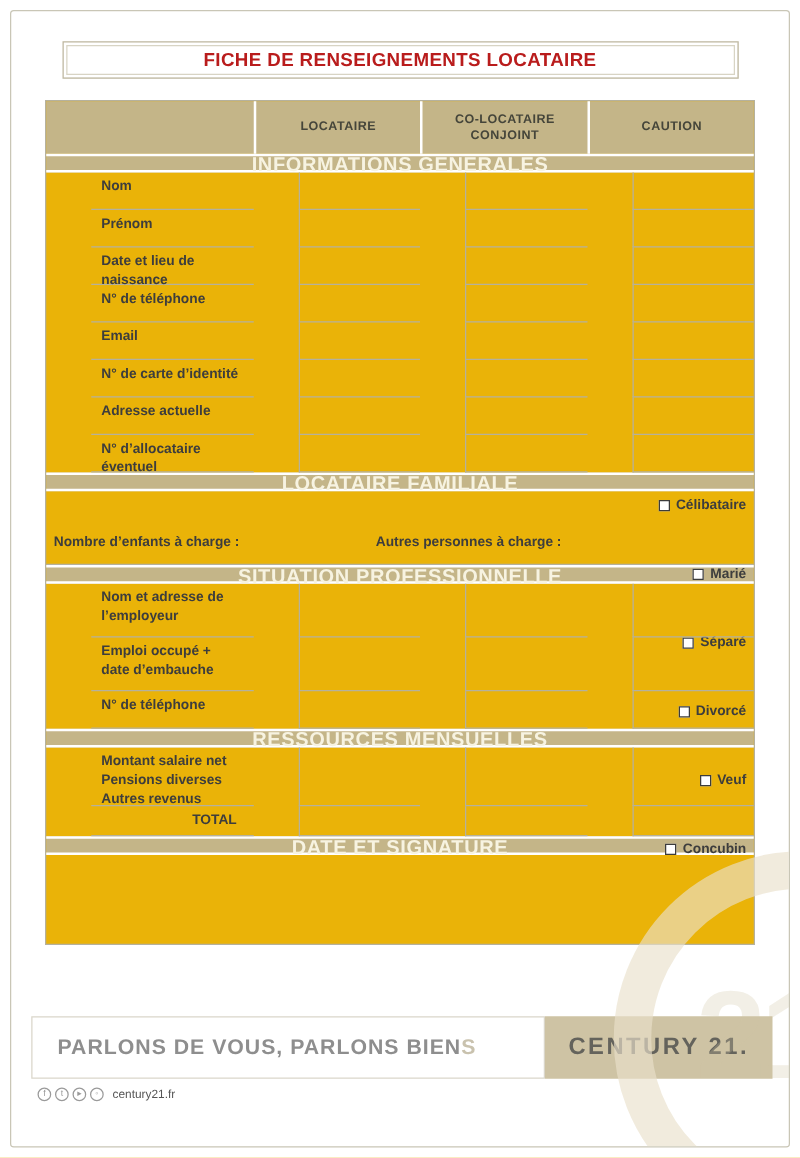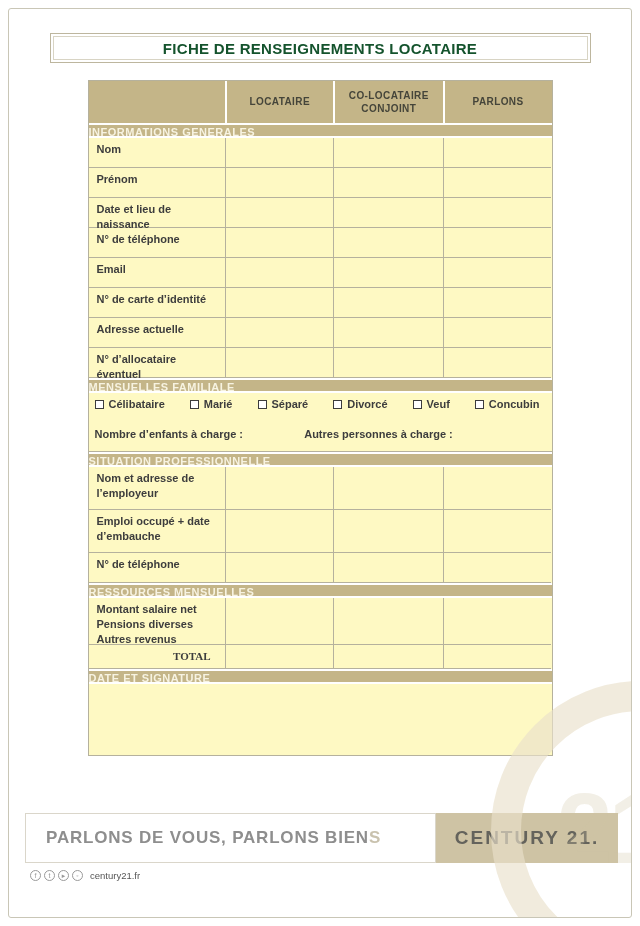--- a/index.html
+++ b/index.html
@@ -15,58 +15,58 @@
     background:#ffffff; overflow:hidden;
   }
   
   .title-box {
     margin:24px auto 0; width:541px; height:30px;
     border:1px solid #bdb69e;
     box-shadow: inset 0 0 0 2px #ffffff, inset 0 0 0 3px #d8d4c4;
     display:flex; align-items:center; justify-content:center;
   }
   .title-box h1 {
-    font-size:15px; font-weight:bold; color:#14532d; letter-spacing:.3px;
+    font-size:15px; font-weight:bold; color:#b91c1c; letter-spacing:.3px;
   }
   
   .tbl {
-    margin:17px auto 0; width:465px;
+    margin:17px auto 0; width:568px;
     border:1px solid var(--line);
-    background:#fef9c3;
+    background:#eab308;
     position:relative; z-index:1;
   }
   .hdr-row {
     display:grid; grid-template-columns:29.4% 23.4% 23.7% 23.5%;
     background:var(--accent); height:42px;
   }
   .hdr-cell {
     display:flex; align-items:center; justify-content:center; text-align:center;
     font-size:10px; font-weight:bold; color:#45453a; letter-spacing:.4px;
     line-height:1.35; padding:0 8px;
   }
   .hdr-cell + .hdr-cell { border-left:2px solid #ffffff; }
   .band {
     height:15px; line-height:15px;
     border-top:2px solid #ffffff; border-bottom:2px solid #ffffff;
     background:var(--accent); color:var(--bandText);
-    font-size:11px; font-weight:bold; letter-spacing:.5px;
+    font-size:16px; font-weight:bold; text-align:center; letter-spacing:.5px;
   }
   .grid-row { display:grid; grid-template-columns:29.4% 23.4% 23.7% 23.5%; }
-  .grid-row .cell { border-bottom:1px solid var(--line); }
+  .grid-row .cell { border-bottom:1px solid var(--line);margin-left:36px; }
   .grid-row .cell + .cell { border-left:1px solid var(--line); }
   .label-cell {
     font-size:11px; font-weight:bold; color:var(--labelText);
     padding:4px 10px 0 8px; line-height:1.35;
   }
   .label-cell.align-right { text-align:right; padding-right:14px; }
-  .s1 { height:30px; } .s2 { height:43px; } .s3 { height:47px; } .st { height:24px;font-family:Liberation Serif, serif; }
+  .s1 { height:30px; } .s2 { height:43px; } .s3 { height:47px; } .st { height:24px; }
   .open-row { height:71px; }
   
   .free-row { padding:5px 6px 4px 6px; border-bottom:1px solid var(--line); }
-  .cb-row { display:flex; align-items:flex-start; gap:25px; height:22px; }
+  .cb-row { display:flex; align-items:flex-end; gap:43px; height:22px;flex-direction:column; }
   .cb-item { display:flex; align-items:center; gap:5px; cursor:pointer; }
   .cb-box {
     width:9px; height:9px; border:1.5px solid #3c3c3c; background:#fff; flex:0 0 auto;
   }
   .cb-label, .free-label {
     font-size:11px; font-weight:bold; color:var(--labelText);
   }
   .free-line { display:grid; grid-template-columns:46.5% 53.5%; height:27px; align-items:center; }
   
   .wm-ring {
@@ -110,21 +110,21 @@
 
   <div class="title-box">
     <h1>FICHE DE RENSEIGNEMENTS LOCATAIRE</h1>
   </div>
 
   <div class="tbl">
     <div class="hdr-row" id="hdr-row">
         <div class="hdr-cell"></div>
         <div class="hdr-cell">LOCATAIRE</div>
         <div class="hdr-cell">CO-LOCATAIRE CONJOINT</div>
-        <div class="hdr-cell">PARLONS</div>
+        <div class="hdr-cell">CAUTION</div>
       </div>
     <div id="tbl-body">
         <div class="band">INFORMATIONS GENERALES</div>
         <div class="grid-row">
           <div class="cell label-cell s1">
             <div>Nom</div>
           </div>
           <div class="cell input-cell s1"></div>
           <div class="cell input-cell s1"></div>
           <div class="cell input-cell s1"></div>
@@ -178,21 +178,21 @@
           <div class="cell input-cell s1"></div>
         </div>
         <div class="grid-row">
           <div class="cell label-cell s1">
             <div>N° d’allocataire éventuel</div>
           </div>
           <div class="cell input-cell s1"></div>
           <div class="cell input-cell s1"></div>
           <div class="cell input-cell s1"></div>
         </div>
-        <div class="band">MENSUELLES FAMILIALE</div>
+        <div class="band">LOCATAIRE FAMILIALE</div>
         <div class="free-row">
           <div class="cb-row">
             <span class="cb-item">
               <span class="cb-box"></span>
               <span class="cb-label">Célibataire</span>
             </span>
             <span class="cb-item">
               <span class="cb-box"></span>
               <span class="cb-label">Marié</span>
             </span>

